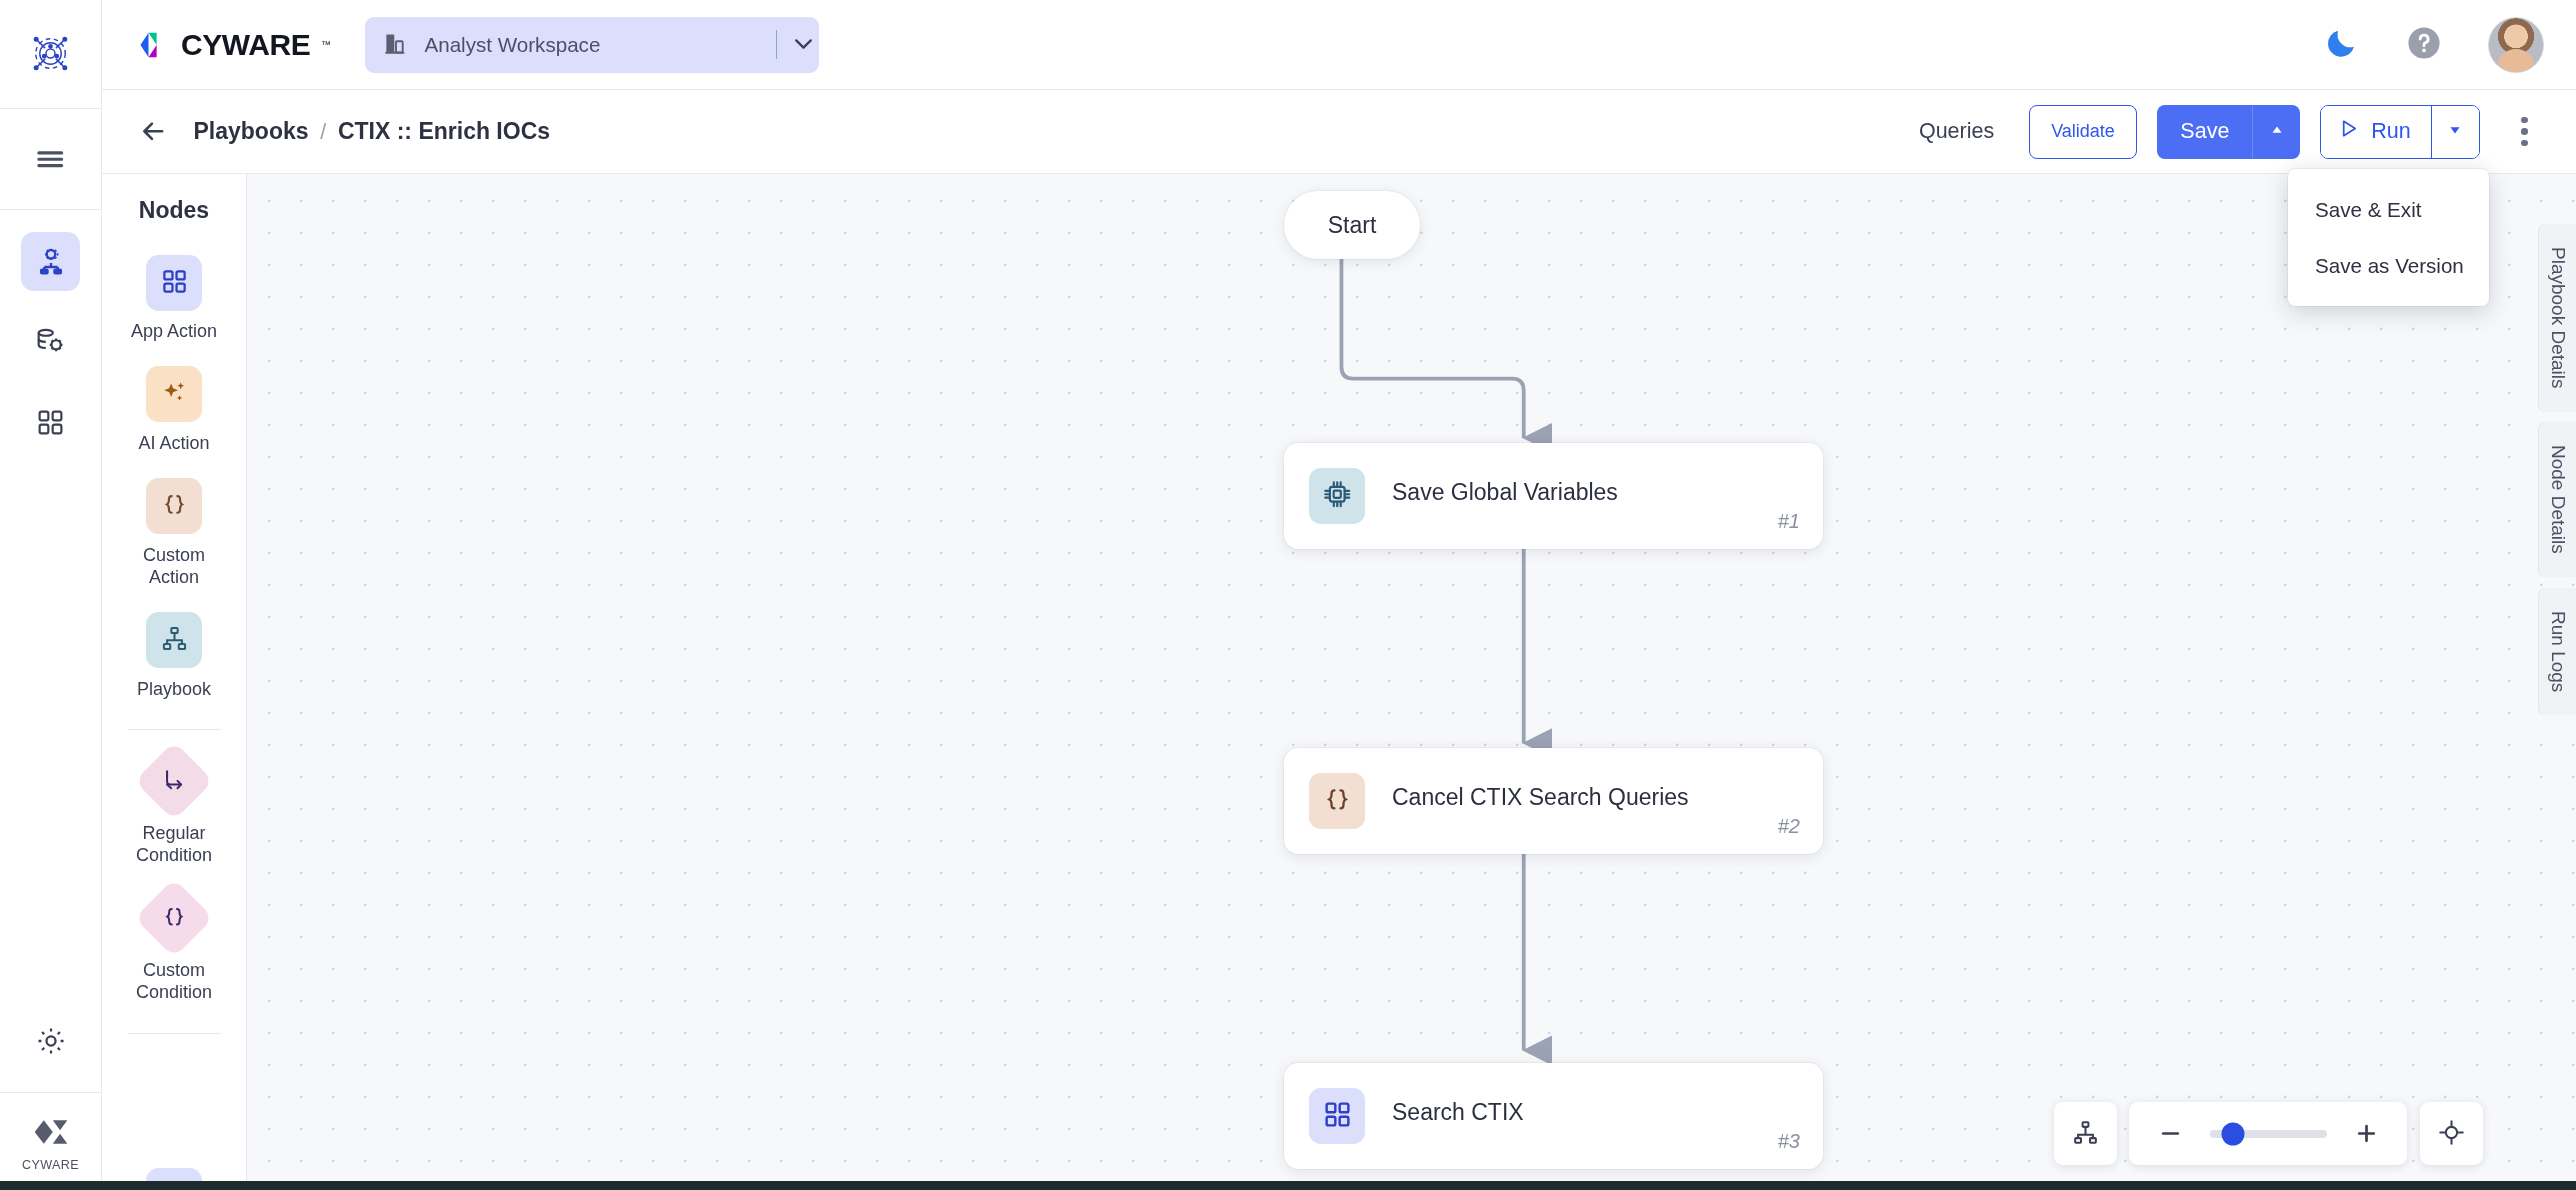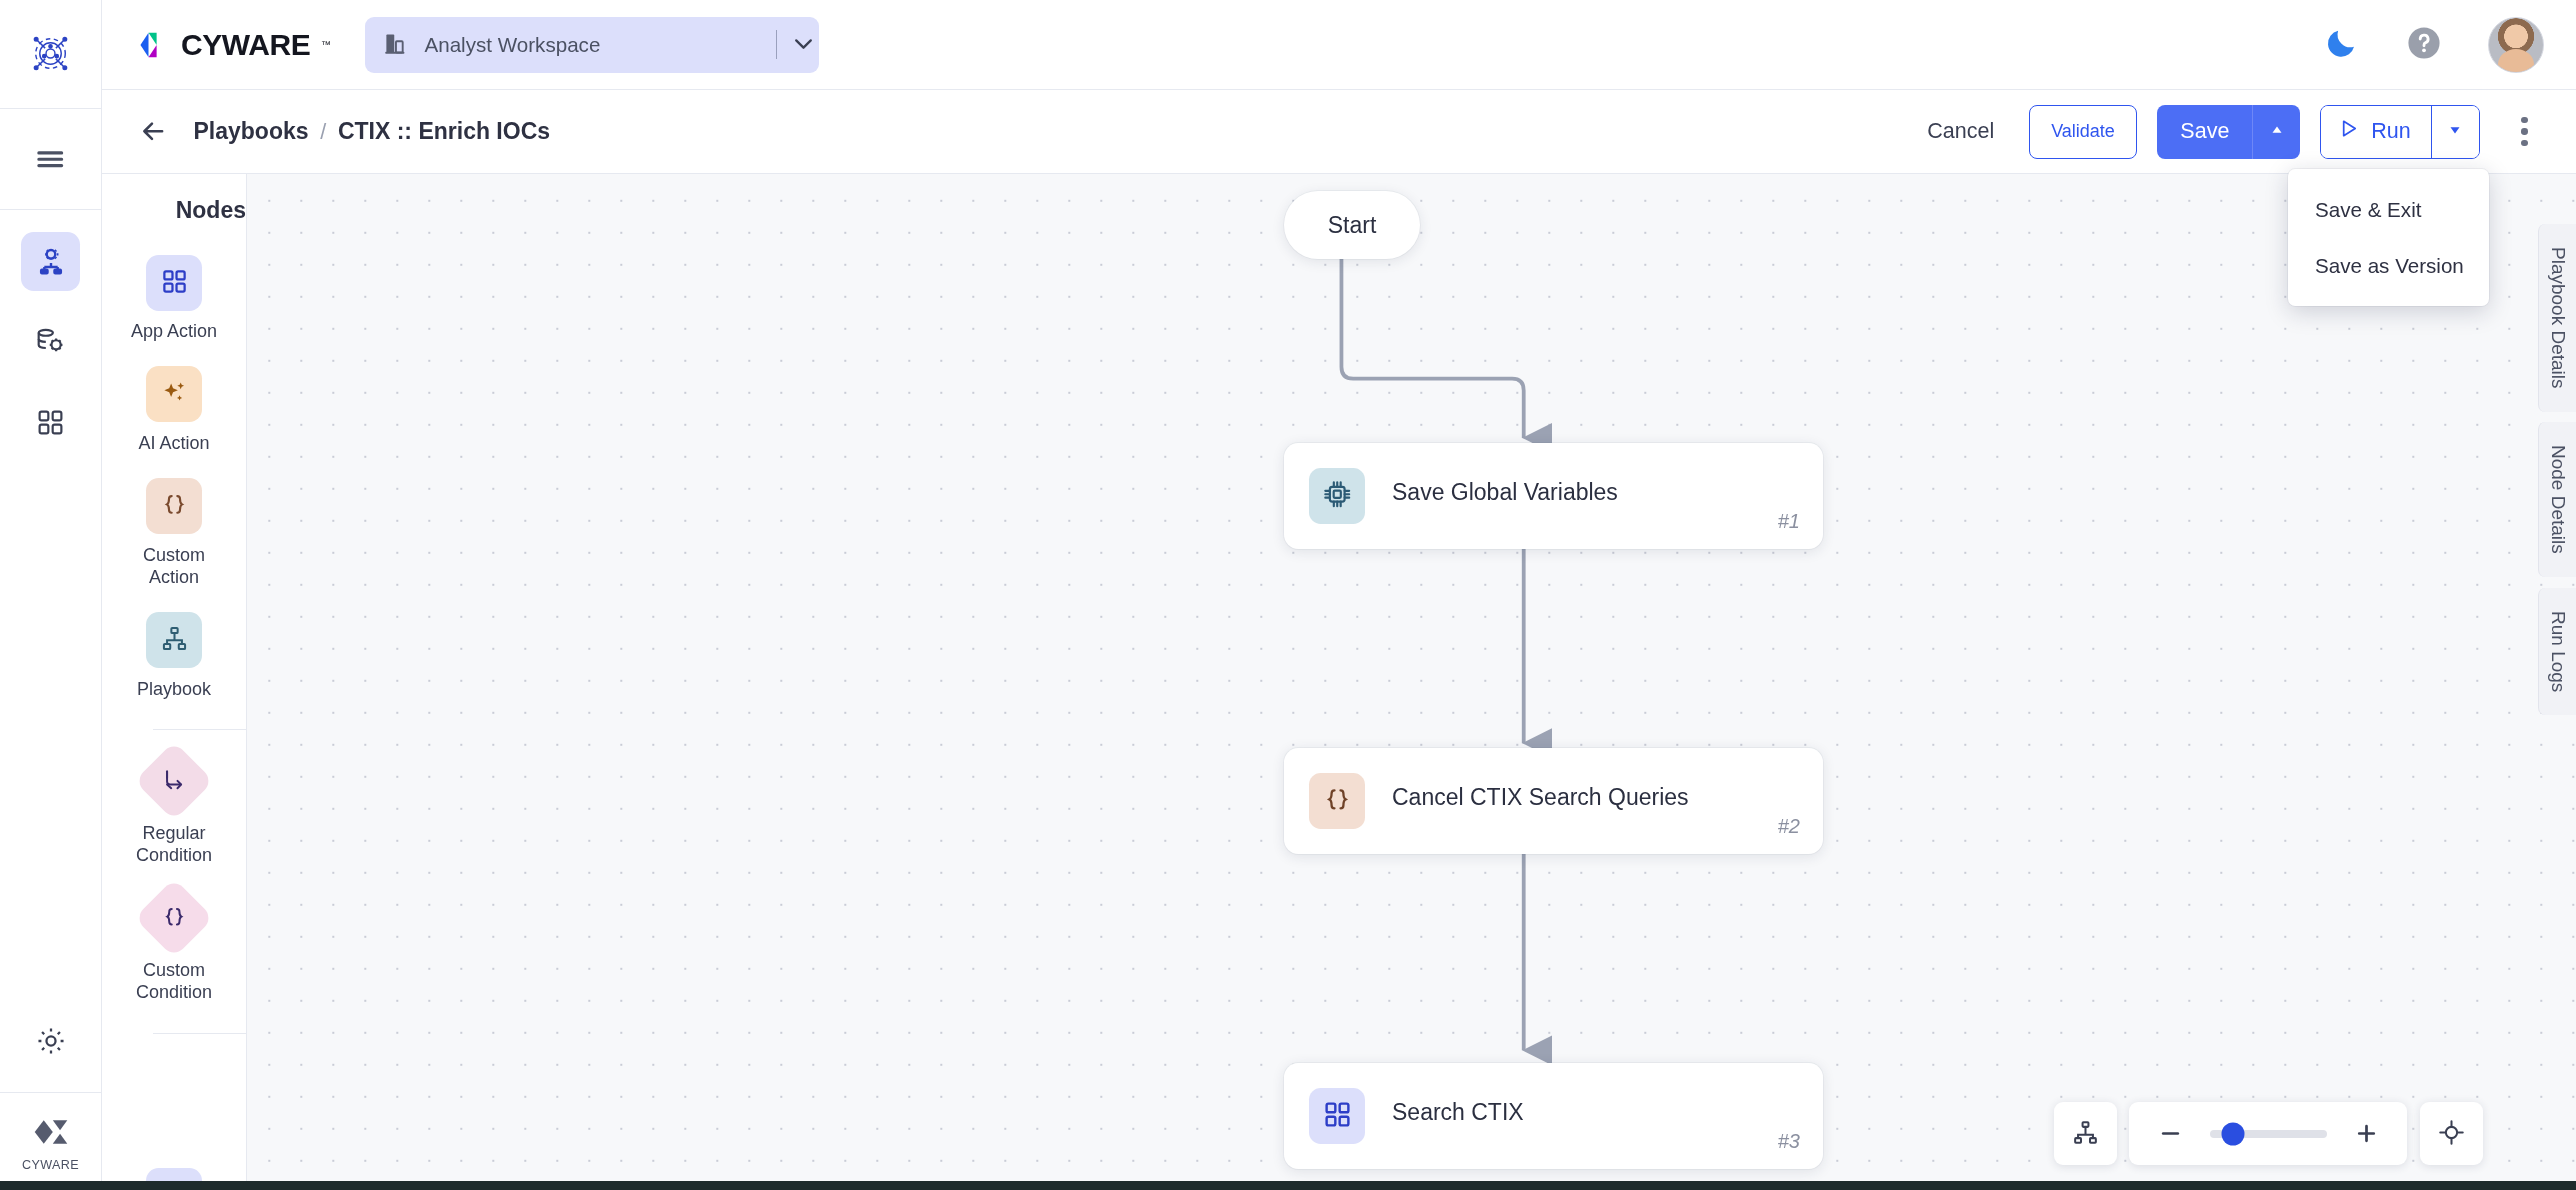--- a/index.html
+++ b/index.html
@@ -124,21 +124,21 @@
   .savemenu-item {
     font-size: 20.6px; color: #2e3142; padding: 16px 27px; cursor: pointer; white-space: nowrap;
   }
 
   
   .body { flex: 1 1 auto; display: flex; min-height: 0; position: relative; }
 
   .nodespanel {
     width: 145px; flex: 0 0 145px; background: #fff;
     border-right: 0.9px solid #e6e9f0;
-    display: flex; flex-direction: column; align-items: flex-end;
+    display: flex; flex-direction: column; align-items: center;
     padding-top: 23px; overflow: hidden; position: relative;
   }
   .nodespanel-title { font-size: 23px; font-weight: 700; color: #2e3142; margin-bottom: 30.5px; }
   .node-item {
     display: flex; flex-direction: column; align-items: center; gap: 10.8px;
     margin-bottom: 23px; cursor: grab; width: 100%;
   }
   .node-chip {
     width: 56px; height: 56px; border-radius: 12.6px;
     display: flex; align-items: center; justify-content: center;
@@ -348,21 +348,21 @@
           <path d="M19 12H5M11 6l-6 6 6 6"></path>
         </svg>
       </div>
       <div class="crumbs">
         <span class="crumb-root">Playbooks</span>
         <span class="crumb-sep">/</span>
         <span class="crumb-cur">CTIX :: Enrich IOCs</span>
       </div>
 
       <div class="actions">
-        <button class="btn-text">Cancel</button>
+        <button class="btn-text">Queries</button>
         <button class="btn-outline">Validate</button>
 
         <div class="split">
           <button class="split-main">Save</button>
           <button class="split-caret">
             <span>
               <svg width="18" height="18" viewBox="0 0 20 20">
                   <path d="M10 6l5 7H5z" fill="#fff"></path>
                 </svg>
             </span>

